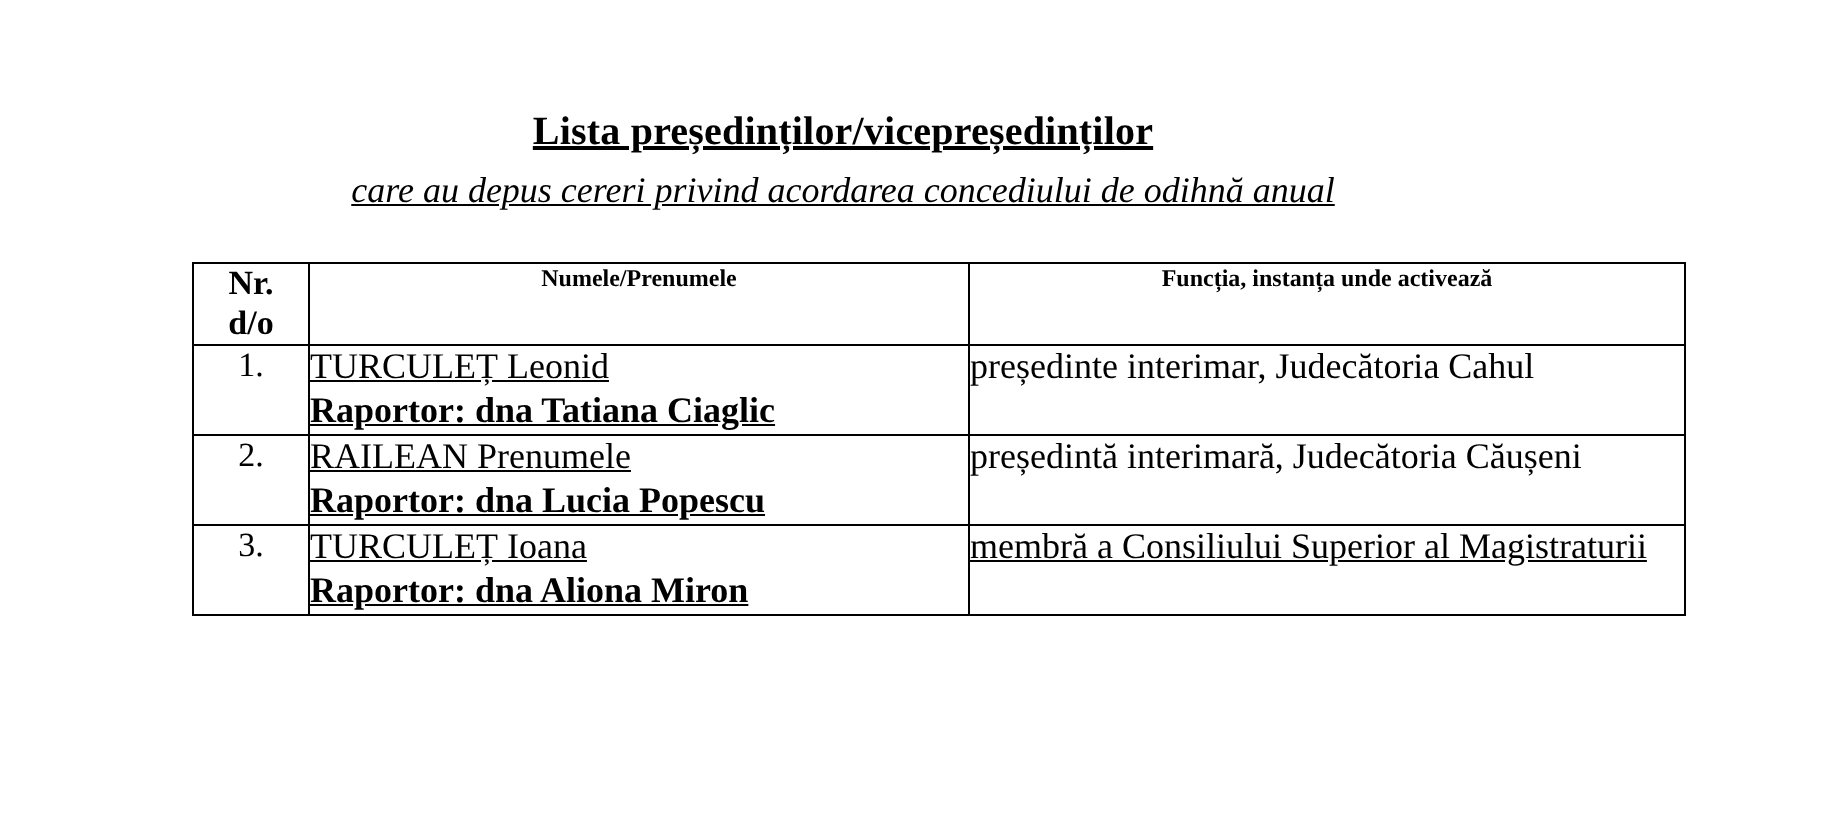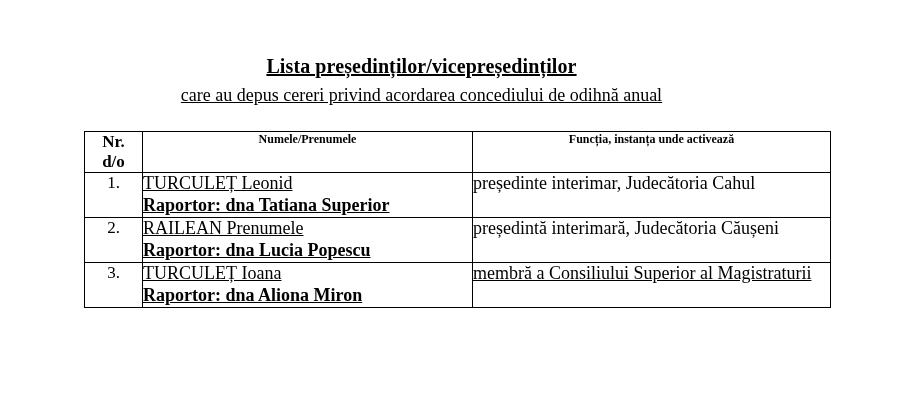--- a/index.html
+++ b/index.html
@@ -27,27 +27,28 @@
   }
   .doc-title {
     font-size: 20px;
     font-weight: bold;
     text-decoration: underline;
     line-height: 1.2;
     letter-spacing: 0.1px;
   }
   .doc-subtitle {
     font-size: 18px;
+    font-style: italic;
     text-decoration: underline;
     line-height: 1.25;
     margin-top: 6px;
   }
   .table-wrap {
     position: absolute;
-    left: 84px;
+    left: 96px;
     top: 131px;
     width: 746px;
   }
   table.list {
     border-collapse: collapse;
     width: 746px;
     table-layout: fixed;
   }
   table.list td, table.list th {
     border: 1px solid #000000;
@@ -128,21 +129,21 @@
           </th>
           <th>Numele/Prenumele</th>
           <th>Funcția, instanța unde activează</th>
         </tr>
       </thead>
       <tbody>
         <tr>
           <td class="nr">1.</td>
           <td class="name">
             <div class="person">TURCULEȚ Leonid</div>
-            <div class="reporter">Raportor: dna Tatiana Superior</div>
+            <div class="reporter">Raportor: dna Tatiana Ciaglic</div>
           </td>
           <td class="func">
             <span class="func-text">președinte interimar, Judecătoria Cahul</span>
           </td>
         </tr>
         <tr>
           <td class="nr">2.</td>
           <td class="name">
             <div class="person">RAILEAN Prenumele</div>
             <div class="reporter">Raportor: dna Lucia Popescu</div>

